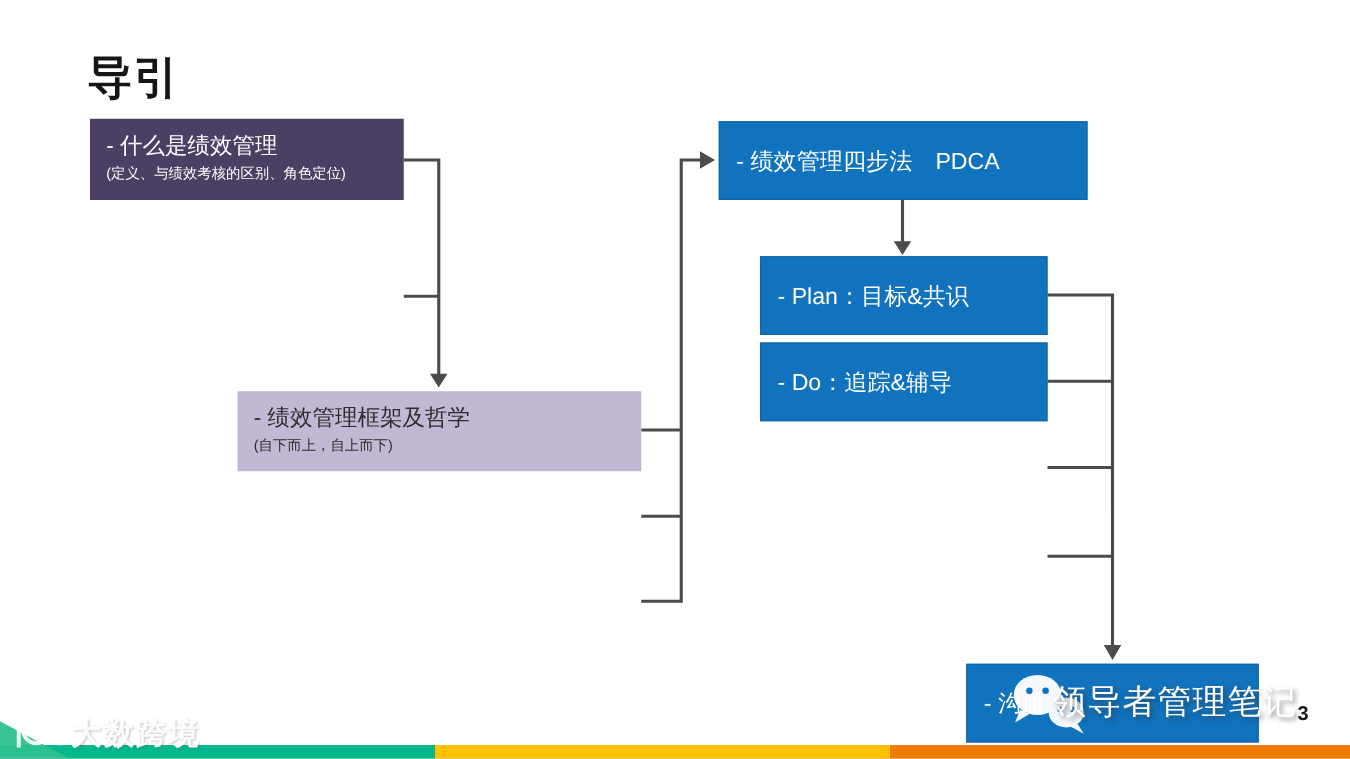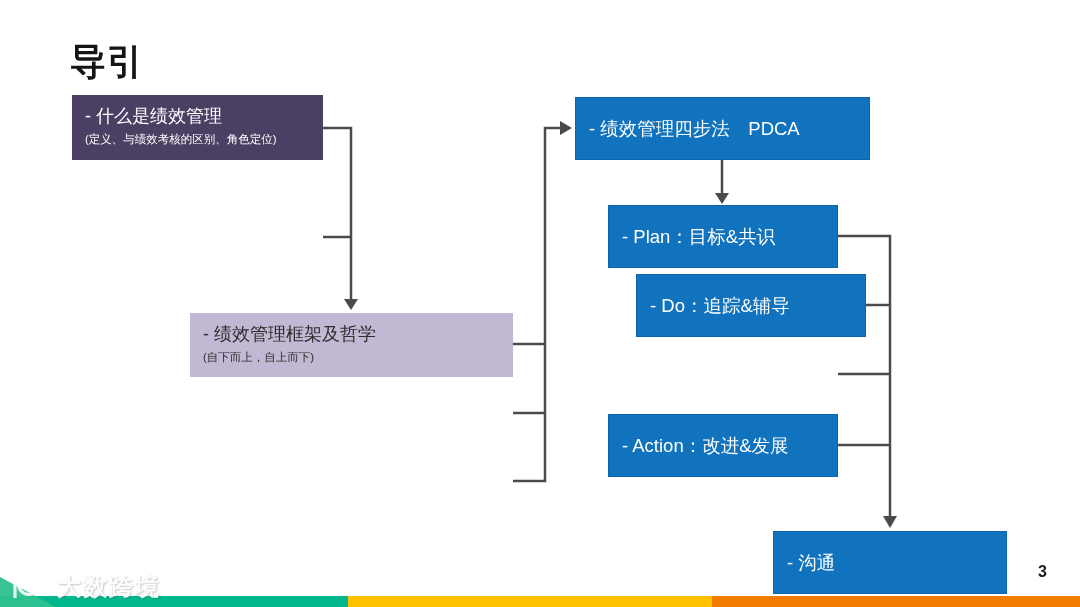--- a/index.html
+++ b/index.html
@@ -27,21 +27,21 @@
   .box-sub-line { font-size:11.5px; line-height:16px; margin-top:3px; white-space:nowrap; }
   .box-blue {
     background:#1172BD; color:#ffffff;
     display:flex; align-items:center; padding-left:13px;
     font-size:18.5px; white-space:nowrap;
     border:1px solid #0d65a8;
   }
   .box-pdca { left:575px; top:97px; width:295px; height:63px; }
   .box-step { left:608px; width:230px; height:63px; }
   .box-step-0 { top:205px;text-align:center; }
-  .box-step-1 { top:274px;margin-left:28px; }
+  .box-step-1 { top:274px; }
   .box-step-2 { top:343px; }
   .box-step-3 { top:414px; }
   .box-bottom { left:773px; top:531px; width:234px; height:63px; }
   .page-number {
     position:absolute; left:1038px; top:563px; z-index:4;
     font-size:16px; font-weight:700; color:#1b1b1b;
   }
   .footer-bar { position:absolute; top:596px; height:11px; z-index:2; }
   .footer-green  { left:0;     width:348px; background:#00B88C; }
   .footer-yellow { left:348px; width:364px; background:#FFC000; }
@@ -107,30 +107,44 @@
   <div class="box box-blue box-pdca">
     <span>- 绩效管理四步法　PDCA</span>
   </div>
 
   <div class="box box-blue box-step box-step-0">
     <span>- Plan：目标&amp;共识</span>
   </div>
   <div class="box box-blue box-step box-step-1">
     <span>- Do：追踪&amp;辅导</span>
   </div>
-  <div class="box box-blue box-step box-step-3">
-    <span>- Action：改进&amp;发展</span>
-  </div>
 
   <div class="box box-blue box-bottom">
     <span>- 沟通</span>
   </div>
 
   <div class="page-number">3</div>
 
+  <div class="wechat-watermark">
+    <svg width="80" height="70" viewBox="0 0 80 70">
+      <g fill="#ffffff" opacity="0.96">
+        <ellipse cx="32" cy="30" rx="19" ry="16"></ellipse>
+        <polygon points="18,42 14,52 26,45"></polygon>
+        <ellipse cx="55" cy="44" rx="14" ry="12"></ellipse>
+        <polygon points="64,53 69,61 58,55"></polygon>
+      </g>
+      <g fill="#1172BD">
+        <circle cx="25.5" cy="26.5" r="2.6"></circle>
+        <circle cx="38.5" cy="26.5" r="2.6"></circle>
+        <circle cx="50" cy="41.5" r="2.1"></circle>
+        <circle cx="60" cy="41.5" r="2.1"></circle>
+      </g>
+    </svg>
+    <div class="wm-text">领导者管理笔记</div>
+  </div>
 
   <div class="footer-bar footer-green"></div>
   <div class="footer-bar footer-yellow"></div>
   <div class="footer-bar footer-orange"></div>
 
   <div class="site-watermark">
     <svg width="190" height="51" viewBox="0 0 190 51">
       <polygon points="0,21 56,51 0,51" fill="#2EC091" opacity="0.95"></polygon>
       <g stroke="#ffffff" stroke-width="3.2" fill="none" opacity="0.88">
         <path d="M10 17 L15 14 L15 42"></path>

